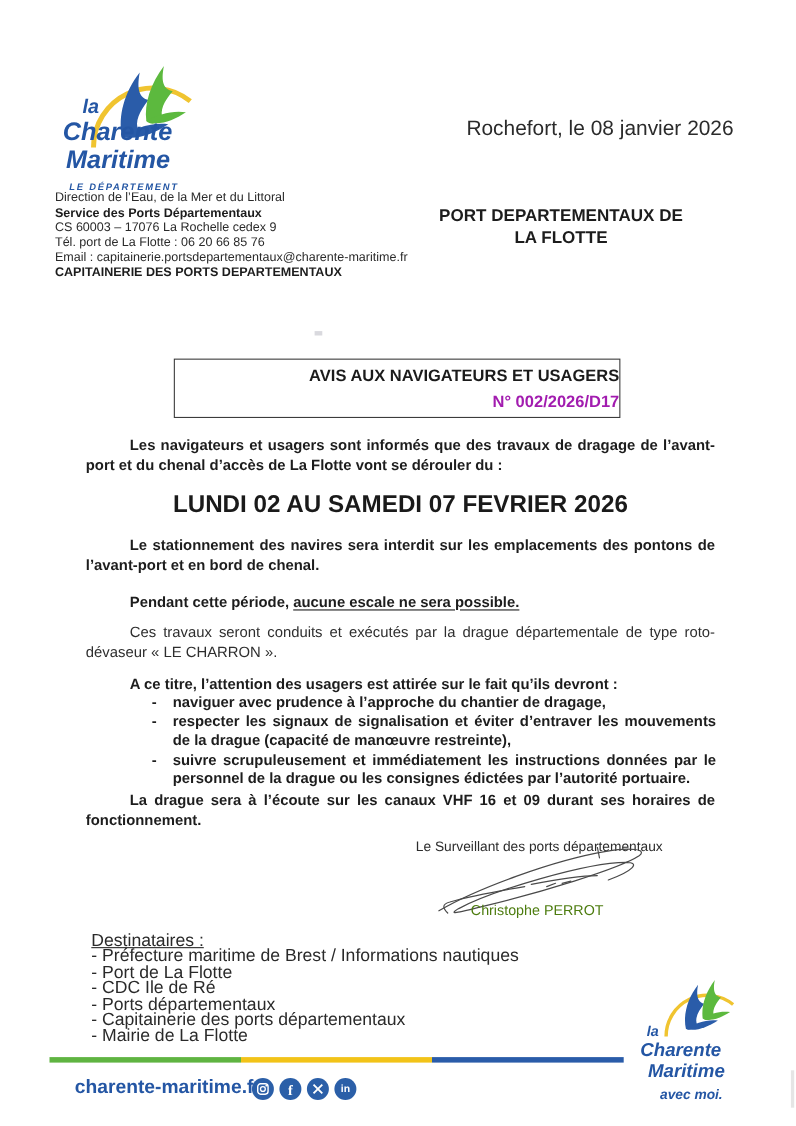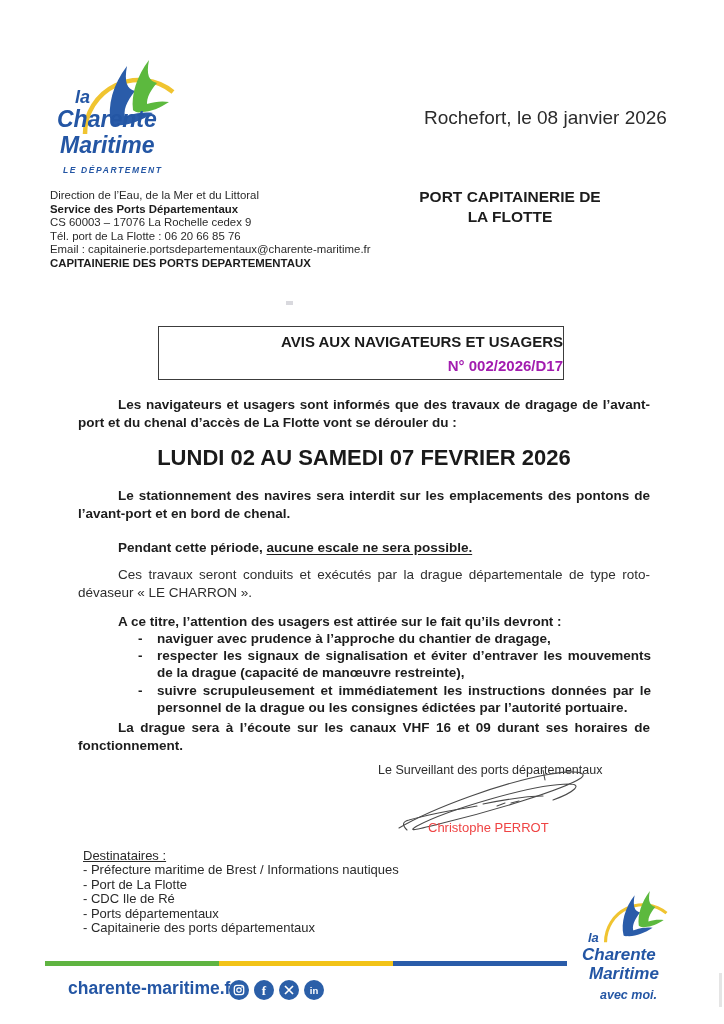--- a/index.html
+++ b/index.html
@@ -20,21 +20,21 @@
   .logo-top .l-charente { left:4px;  top:50px;  font-size:23px; }
   .logo-top .l-maritime { left:7px;  top:76px;  font-size:23px; }
   .logo-top .l-dept     { left:10px; top:108px; font-size:8.5px; letter-spacing:1.6px; font-weight:700; }
 
   
   .dateline { left:424px; top:107px; font-size:19px; color:#2b2b2b; }
   .port-title { left:392px; top:187px; width:236px; text-align:center;
                 font-size:15.5px; font-weight:bold; line-height:20px; color:#1c1c1c; }
 
   
-  .address { left:50px; top:189px; font-size:11.4px; line-height:13.6px; color:#2a2a2a; }
+  .address { left:50px; top:174px; font-size:11.4px; line-height:13.6px; color:#2a2a2a; }
   .address .b { font-weight:bold; color:#1c1c1c; }
 
   .artifact-dot { left:286px; top:301px; width:7px; height:4px; background:#d9d9de; }
   .artifact-edge { left:719px; top:973px; width:3px; height:34px; background:#cfcfcf; opacity:.55; }
 
   
   .notice-box { left:158px; top:326px; width:404px; height:52px;
                 border:1.4px solid #3c3c3c; text-align:right; }
   .notice-box .t1 { margin-top:6px; font-size:15px; font-weight:bold; color:#1b1b1b; }
   .notice-box .t2 { margin-top:7px; font-size:15px; font-weight:bold; color:#a21caf; }
@@ -55,24 +55,24 @@
   .p5 { top:613px; }
   .bullets { top:630px; left:138px; width:513px; }
   .bullet-row { display:flex; font-size:13.5px; line-height:17.2px; font-weight:bold; color:#1d1d1d; }
   .bullet-dash { width:19px; flex:0 0 19px; }
   .bullet-text { flex:1; text-align:justify; }
   .p6 { top:719px; }
 
   
   .sig-role { left:378px; top:763px; font-size:12.5px; color:#2c2c2c; }
   .sig-svg  { left:393px; top:770px; width:208px; height:64px; }
-  .sig-name { left:428px; top:820px; font-size:13px; color:#ef4444; }
-
-  
-  .recipients { left:83px; top:849px; font-size:13px; line-height:14.4px; color:#2a2a2a; }
+  .sig-name { left:428px; top:820px; font-size:13px; color:#4d7c0f; }
+
+  
+  .recipients { left:83px; top:849px; font-size:16px; line-height:14.4px; color:#2a2a2a; }
   .recipients .label { text-decoration:underline; }
 
   
   .stripe { left:45px; top:961px; width:522px; height:5px; }
   .website { left:68px; top:978px; font-size:17.5px; font-weight:bold; color:#2456a4; }
   .socials { left:229px; top:980px; display:flex; gap:5px; }
   .soc { width:20px; height:20px; border-radius:50%; background:#2b5fa8;
          display:flex; align-items:center; justify-content:center;
          color:#fff; font-weight:bold; }
   .soc .fb { font-size:13px; font-family:"Liberation Serif", serif; margin-top:2px; }
@@ -110,21 +110,21 @@
 <div class="abs address">
   <div>Direction de l’Eau, de la Mer et du Littoral</div>
   <div class="b">Service des Ports Départementaux</div>
   <div>CS 60003 – 17076 La Rochelle cedex 9</div>
   <div>Tél. port de La Flotte : 06 20 66 85 76</div>
   <div>Email : capitainerie.portsdepartementaux@charente-maritime.fr</div>
   <div class="b">CAPITAINERIE DES PORTS DEPARTEMENTAUX</div>
 </div>
 
 <div class="abs port-title">
-  <div>PORT CAPITAINERIE DE</div>
+  <div>PORT DEPARTEMENTAUX DE</div>
   <div>LA FLOTTE</div>
 </div>
 
 <div class="abs artifact-dot"></div>
 
 <div class="abs notice-box">
   <div class="t1">AVIS AUX NAVIGATEURS ET USAGERS</div>
   <div class="t2">N° 002/2026/D17</div>
 </div>
 
@@ -170,20 +170,21 @@
 </svg>
 <div class="abs sig-name">Christophe PERROT</div>
 
 <div class="abs recipients">
   <div class="label">Destinataires :</div>
   <div>- Préfecture maritime de Brest / Informations nautiques</div>
   <div>- Port de La Flotte</div>
   <div>- CDC Ile de Ré</div>
   <div>- Ports départementaux</div>
   <div>- Capitainerie des ports départementaux</div>
+  <div>- Mairie de La Flotte</div>
 </div>
 
 <div class="abs stripe" style="background:linear-gradient(90deg,#5fb441 0 33.4%,#f2c318 33.4% 66.7%,#2a5ca9 66.7% 100%);"></div>
 
 <div class="abs website">charente-maritime.fr</div>
 
 <div class="abs socials">
   <div class="soc">
     <svg width="12" height="12" viewBox="0 0 12 12" fill="none" stroke="#fff">
       <rect x="1.3" y="1.3" width="9.4" height="9.4" rx="2.6" stroke-width="1.3"></rect>

